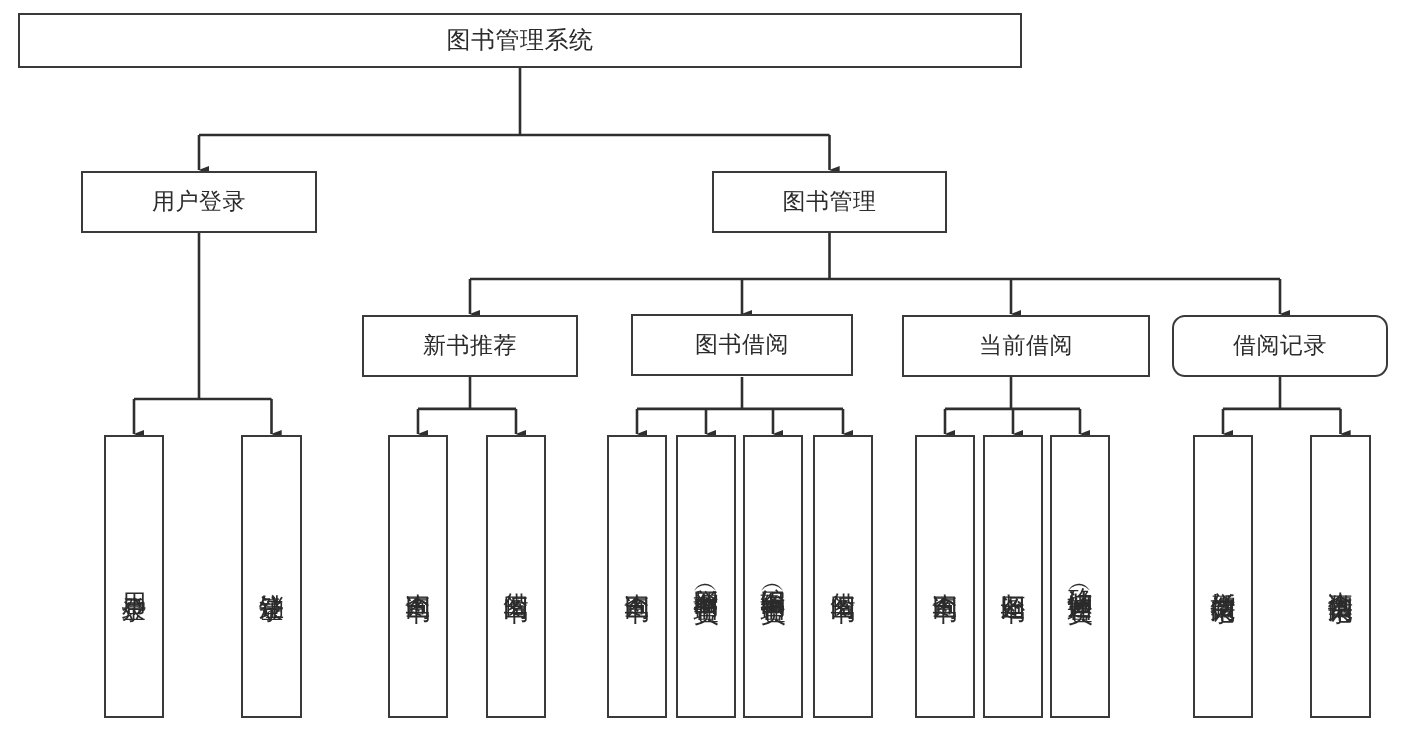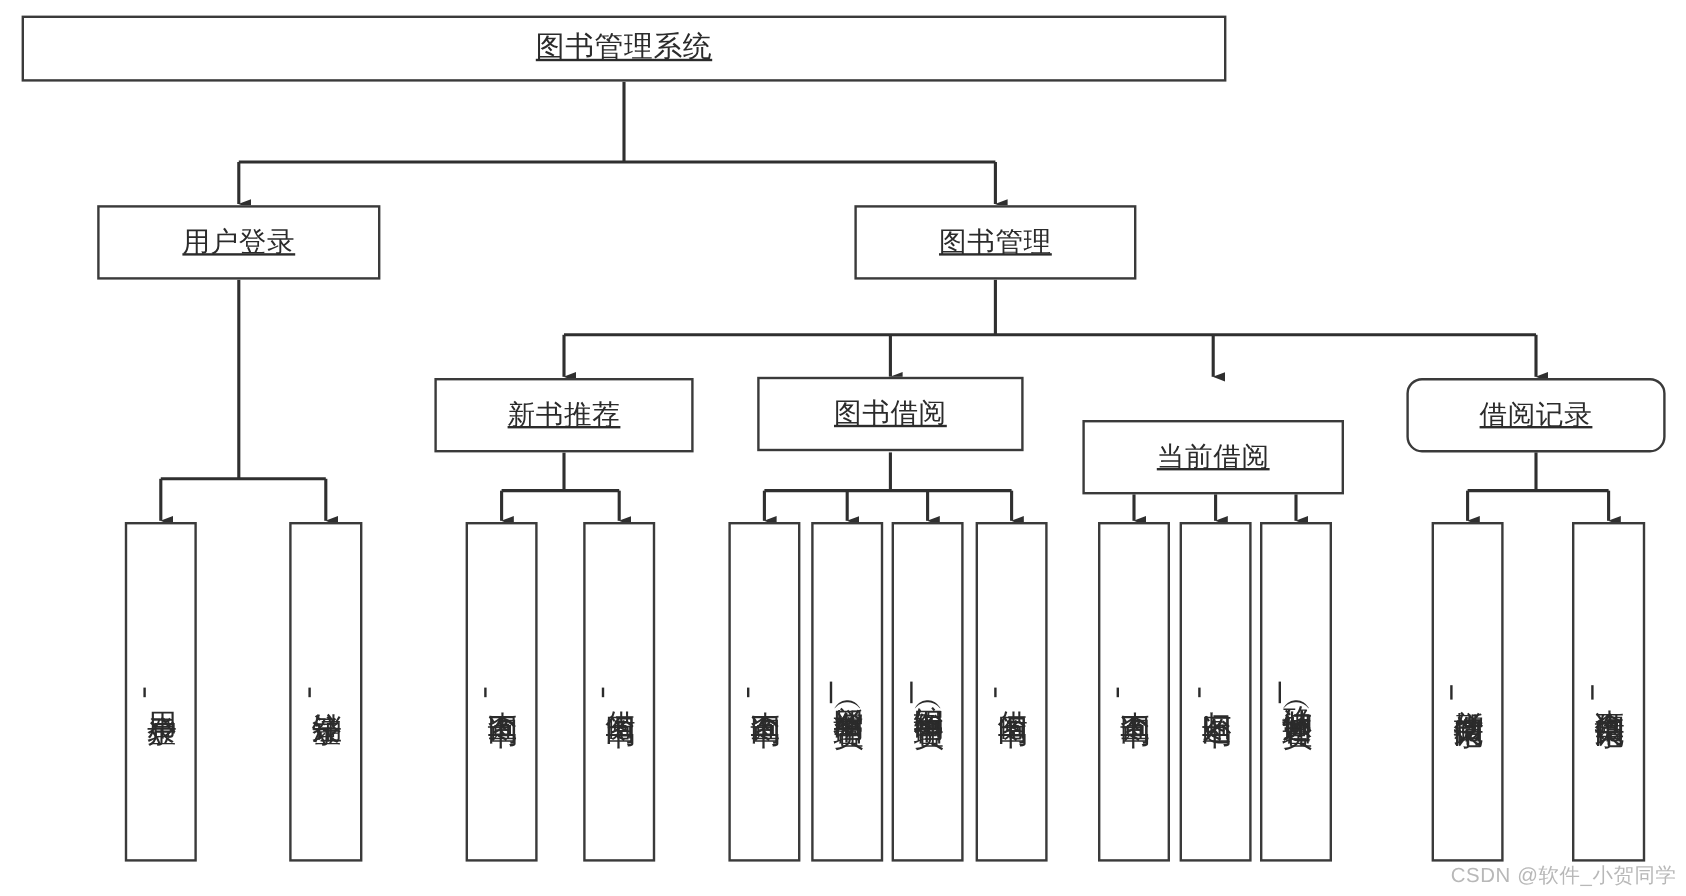--- a/index.html
+++ b/index.html
@@ -27,21 +27,20 @@
   }
   .node {
     position: absolute;
     box-sizing: border-box;
     border: 2.5px solid #3a3a3a;
     background: #ffffff;
     display: flex;
     align-items: center;
     justify-content: center;
     color: #2b2b2b;
-    text-decoration: underline;
   }
   .node .label {
     display: block;
     line-height: 1.02;
     letter-spacing: 0.5px;
     white-space: nowrap;
   }
   
   .node.horiz .label {
     font-size: 23px;
@@ -129,21 +128,21 @@
       </div>
       <div class="node horiz" style="left: 712px; top: 171px; width: 235px; height: 62px;">
         <span class="label">图书管理</span>
       </div>
       <div class="node horiz" style="left: 362px; top: 315px; width: 216px; height: 62px; text-align: right;">
         <span class="label">新书推荐</span>
       </div>
       <div class="node horiz" style="left: 631px; top: 314px; width: 222px; height: 62px;">
         <span class="label">图书借阅</span>
       </div>
-      <div class="node horiz" style="left: 902px; top: 315px; width: 218px; height: 62px; margin-top: 35px;">
+      <div class="node horiz" style="left: 902px; top: 315px; width: 248px; height: 62px;">
         <span class="label">当前借阅</span>
       </div>
       <div class="node horiz" style="left: 1172px; top: 315px; width: 216px; height: 62px; border-radius: 13px;">
         <span class="label">借阅记录</span>
       </div>
       <div class="node vert" style="left: 104px; top: 435px; width: 60px; height: 283px;">
         <span class="label">用户登录</span>
       </div>
       <div class="node vert" style="left: 241px; top: 435px; width: 61px; height: 283px;">
         <span class="label">注销登录</span>
@@ -176,14 +175,13 @@
         <span class="label">确认归还（管理员）</span>
       </div>
       <div class="node vert" style="left: 1193px; top: 435px; width: 60px; height: 283px;">
         <span class="label">新增借阅记录</span>
       </div>
       <div class="node vert" style="left: 1310px; top: 435px; width: 61px; height: 283px;">
         <span class="label">查询借阅记录</span>
       </div>
     </div>
 
-  <div id="watermark">CSDN @软件_小贺同学</div>
 </div>
 
 </body></html>

